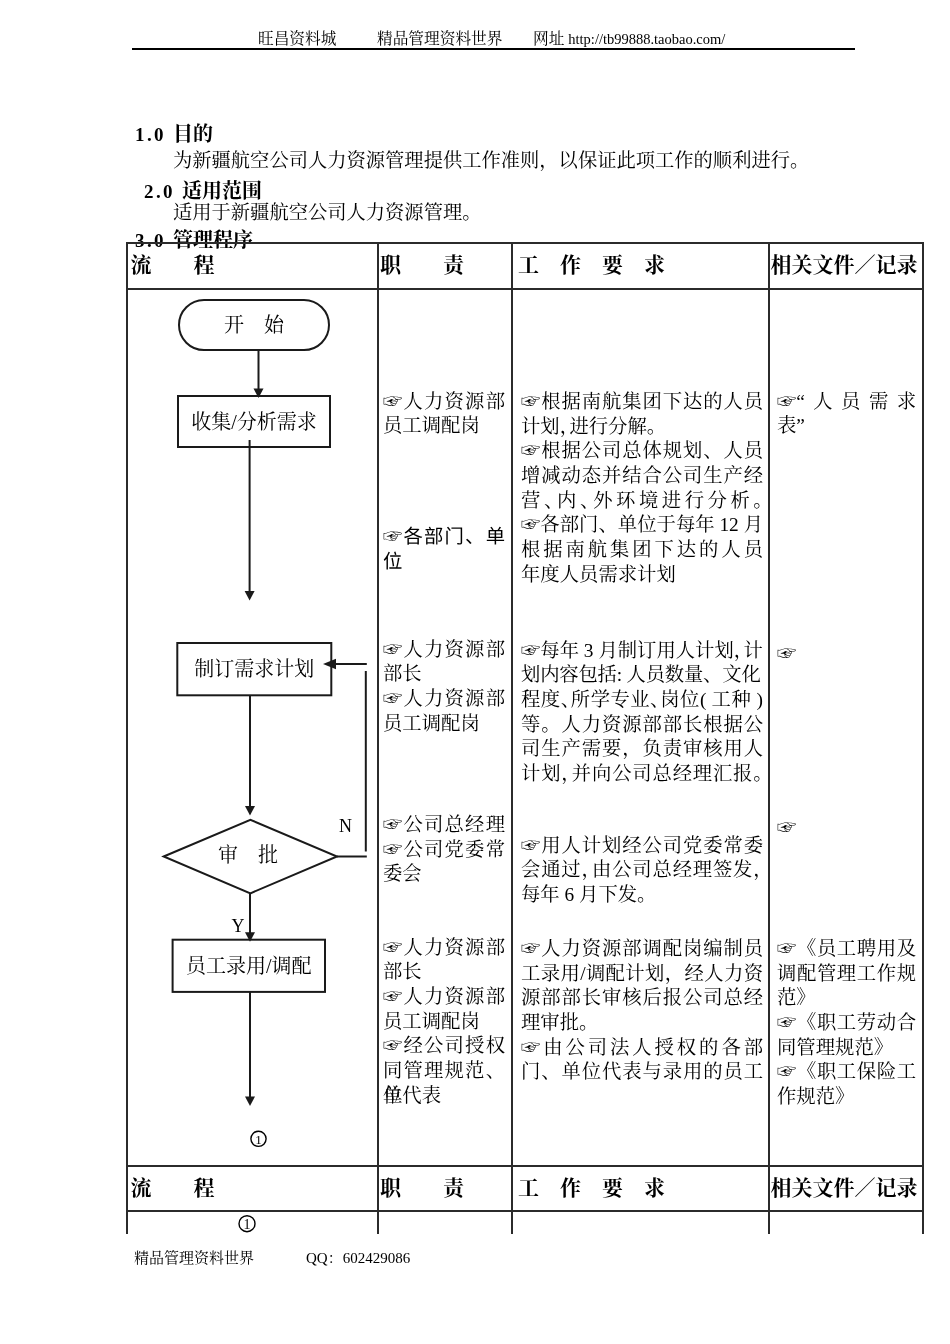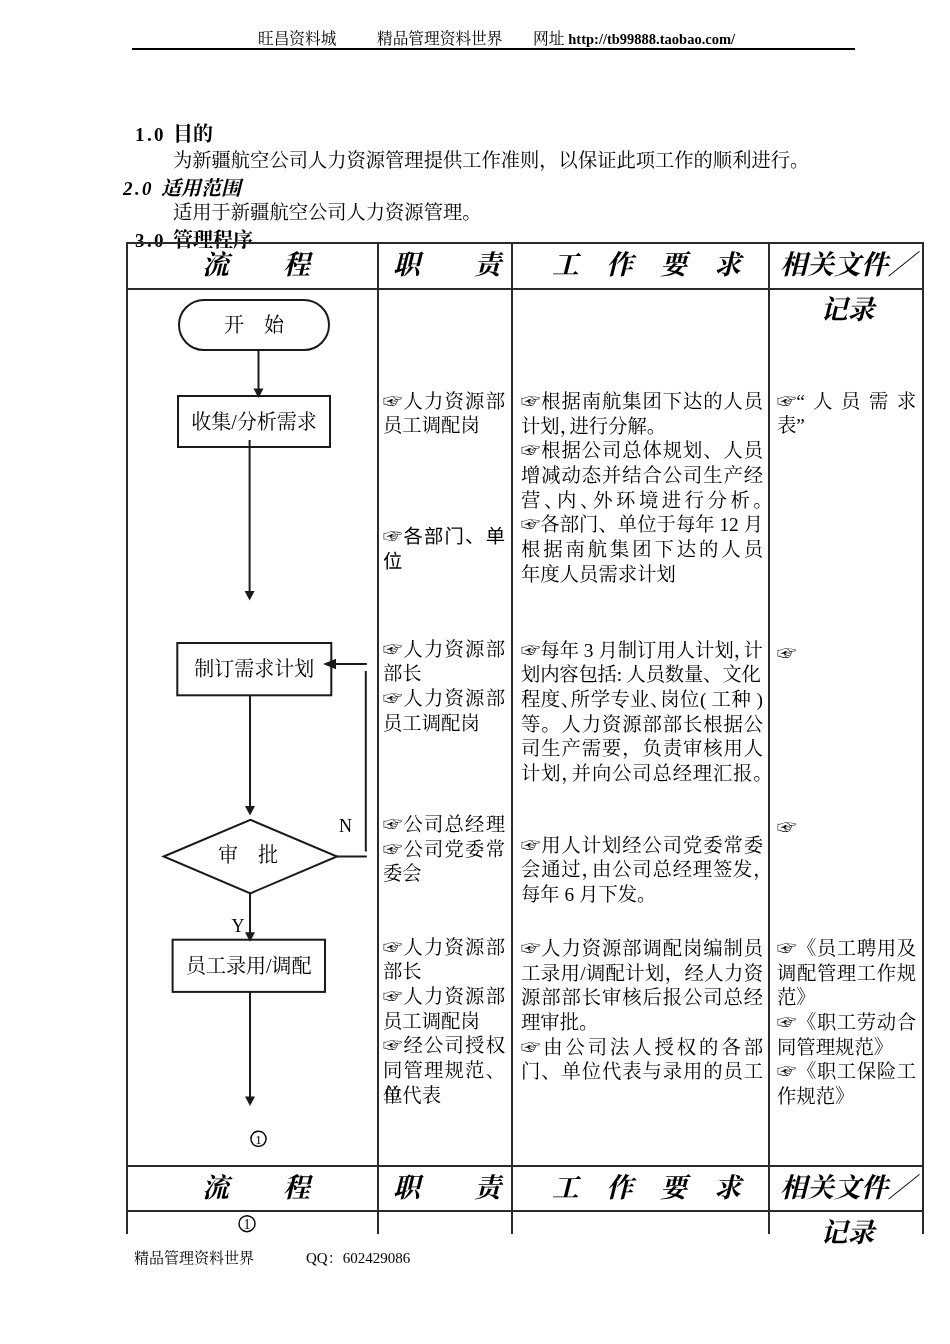--- a/index.html
+++ b/index.html
@@ -7,34 +7,34 @@
   font-family:"Liberation Serif","Noto Serif CJK SC",serif;color:#000;}
 .ab{position:absolute;}
 .vl{position:absolute;width:2px;background:#2b2b2b;}
 .hl{position:absolute;height:2px;background:#2b2b2b;}
 .cell{font-size:19.35px;line-height:24.7px;}
 .sq{white-space:nowrap;}
 .p{letter-spacing:-9.65px;}
 
 .cell div{height:24.7px;}
 .j{text-align:justify;text-align-last:justify;}
-.hdr{font-size:27px;font-weight:bold;line-height:45px;text-align:center;font-style:italic;}
+.hdr{font-size:21px;font-weight:bold;line-height:45px;}
 .b{font-weight:bold;}
 </style>
 </head>
 <body>
 
 <div class="ab" style="left:258px;top:29.5px;font-size:15.7px;line-height:18px;">旺昌资料城</div>
 <div class="ab" style="left:377px;top:29.5px;font-size:15.7px;line-height:18px;">精品管理资料世界</div>
-<div class="ab" style="left:533px;top:29.5px;font-size:15.7px;line-height:18px;">网址 <span style="font-size:14.5px;font-weight:bold;">http://tb99888.taobao.com/</span></div>
+<div class="ab" style="left:533px;top:29.5px;font-size:15.7px;line-height:18px;">网址 <span style="font-size:14.5px;">http://tb99888.taobao.com/</span></div>
 <div class="ab" style="left:132px;top:48px;width:723px;height:2px;background:#000;"></div>
 
 <div class="ab b" style="left:135px;top:124.3px;font-size:20px;line-height:20px;"><span style="letter-spacing:2.4px;font-size:19px;">1.0&nbsp;</span>目的</div>
 <div class="ab" style="left:173px;top:150.7px;font-size:19.3px;line-height:20px;">为新疆航空公司人力资源管理提供工作准则，以保证此项工作的顺利进行。</div>
-<div class="ab b" style="left:123px;top:177.1px;font-size:20px;line-height:22px;font-style:italic;"><span style="letter-spacing:2.4px;font-size:19px;">2.0&nbsp;</span>适用范围</div>
+<div class="ab b" style="left:144px;top:177.1px;font-size:20px;line-height:28px;"><span style="letter-spacing:2.4px;font-size:19px;">2.0&nbsp;</span>适用范围</div>
 <div class="ab" style="left:173px;top:203.1px;font-size:19.3px;line-height:20px;">适用于新疆航空公司人力资源管理。</div>
 <div class="ab b" style="left:135px;top:229.5px;font-size:20px;line-height:20px;"><span style="letter-spacing:2.4px;font-size:19px;">3.0&nbsp;</span>管理程序</div>
 
 <div class="vl" style="left:126px;top:242.4px;height:992px;"></div>
 <div class="vl" style="left:377px;top:242.4px;height:992px;"></div>
 <div class="vl" style="left:511px;top:242.4px;height:992px;"></div>
 <div class="vl" style="left:768px;top:242.4px;height:992px;"></div>
 <div class="vl" style="left:922px;top:242.4px;height:992px;"></div>
 <div class="hl" style="left:126px;top:242.4px;width:798px;"></div>
 <div class="hl" style="left:126px;top:287.7px;width:798px;"></div>

